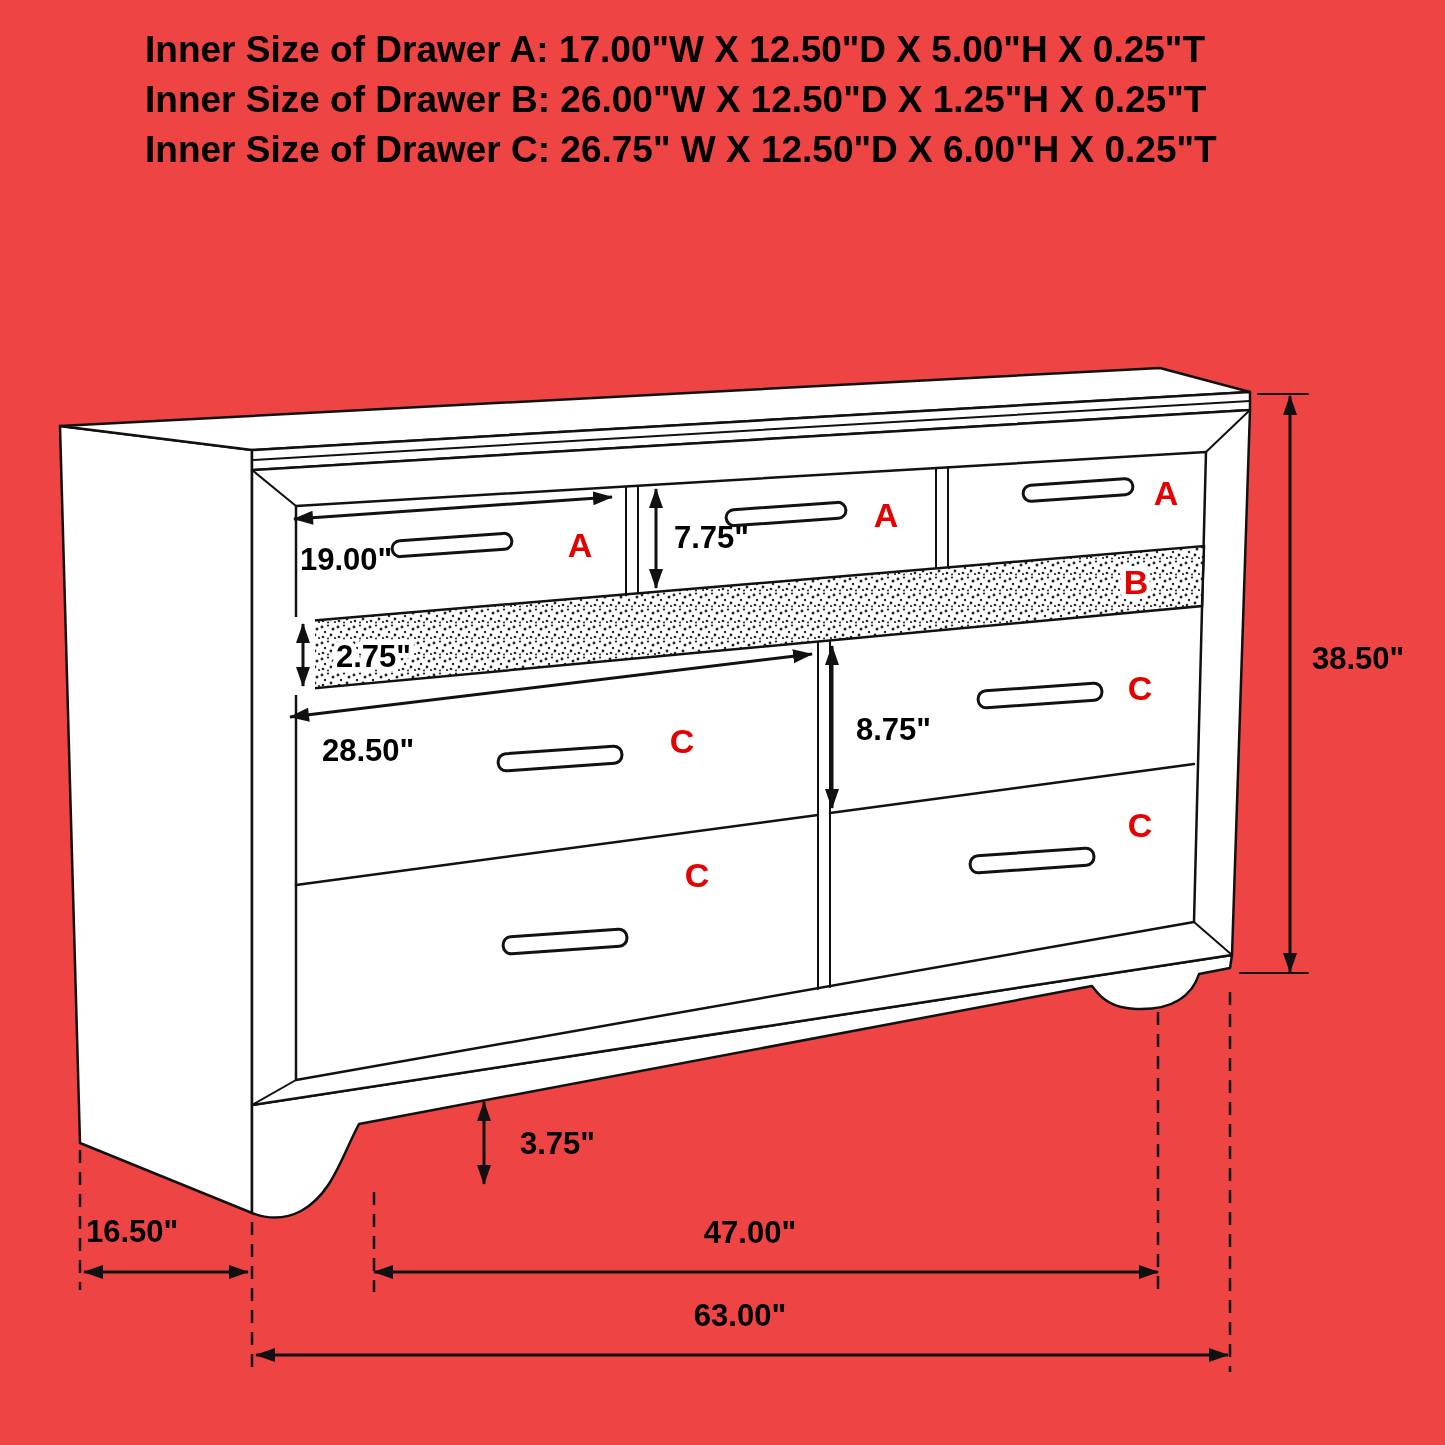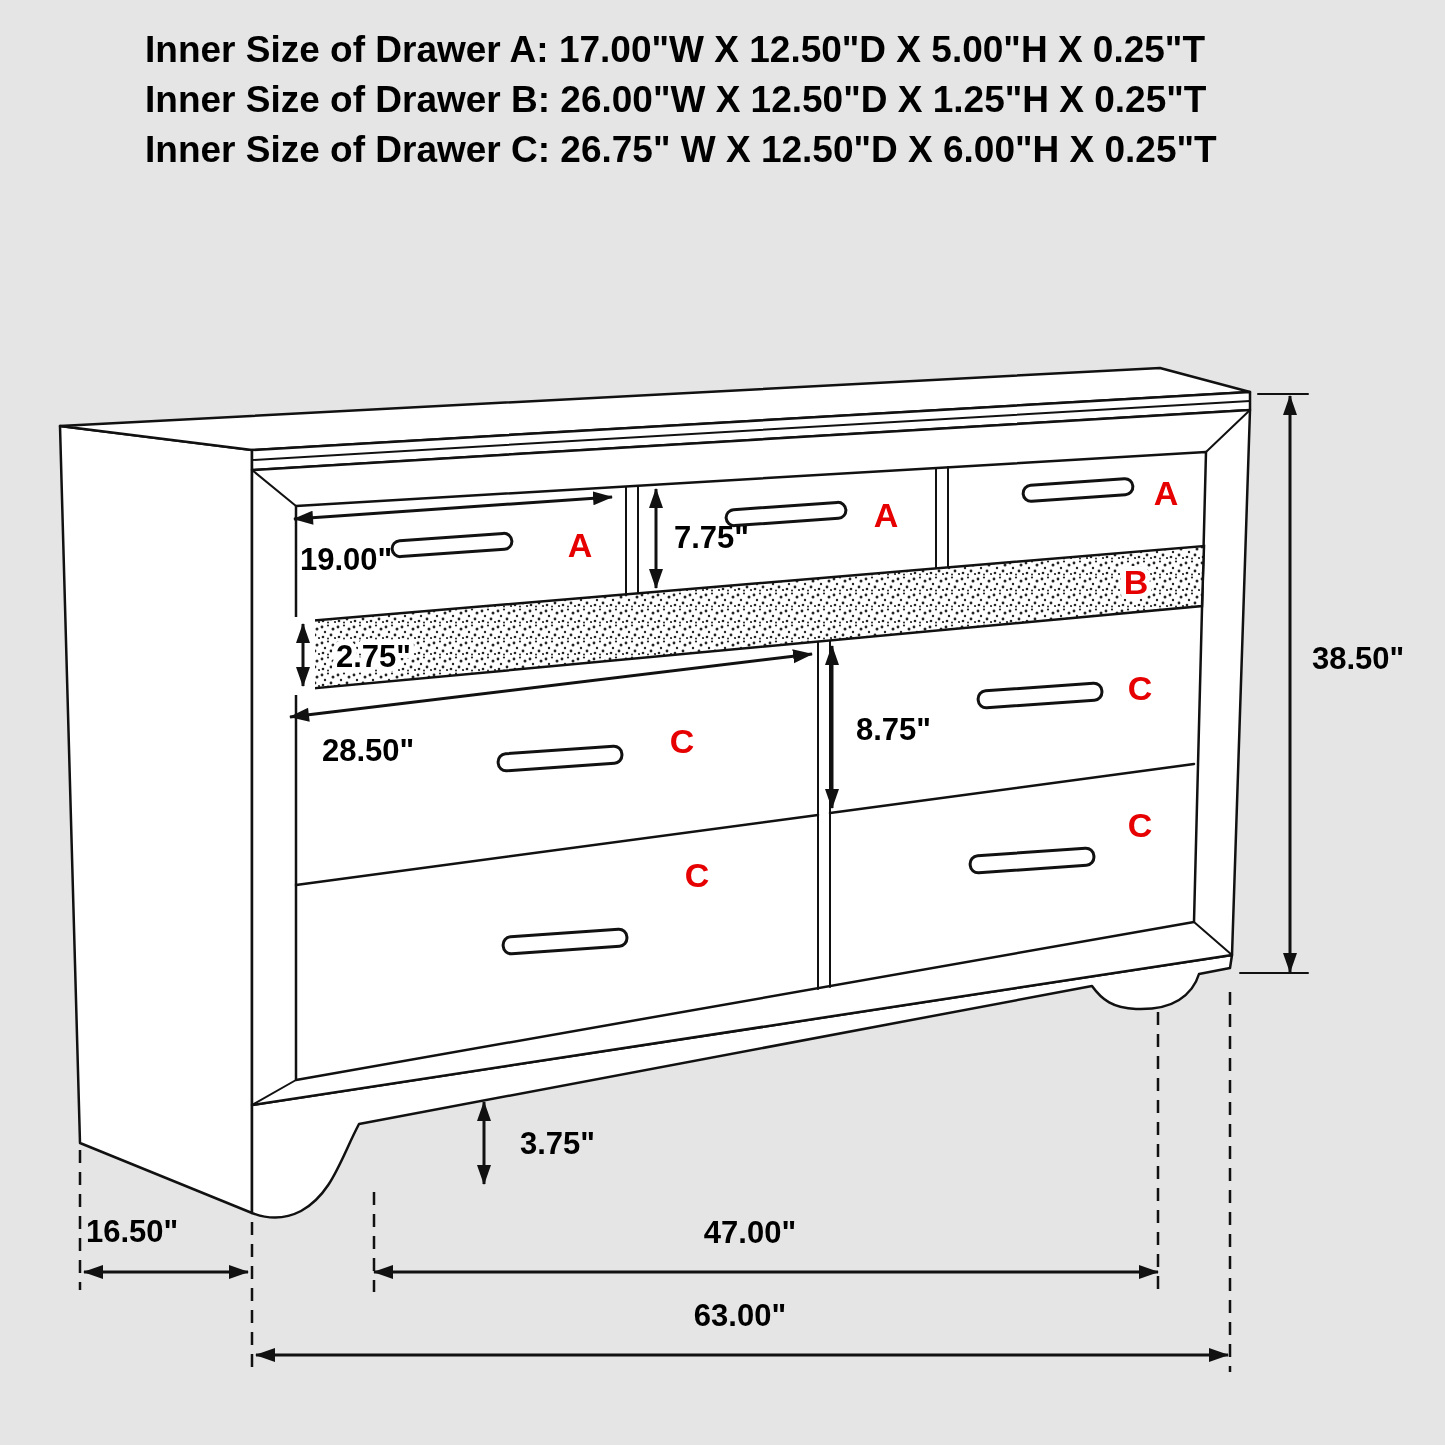--- a/index.html
+++ b/index.html
@@ -1,16 +1,16 @@
 <!DOCTYPE html>
 <html><head>
 <meta charset="utf-8">
 <style>
   html,body{margin:0;padding:0;background:#ffffff;}
-  .stage{position:relative;width:1445px;height:1445px;background:#e5e5e5;overflow:hidden;}
+  .stage{position:relative;width:1445px;height:1445px;background:#ef4444;overflow:hidden;}
   svg{display:block;}
   .struct{stroke:#111111;stroke-width:2.5;fill:none;stroke-linejoin:round;stroke-linecap:round;}
   .structfill{stroke:#111111;stroke-width:2.5;fill:#ffffff;stroke-linejoin:round;}
   .thin{stroke:#111111;stroke-width:2;fill:none;stroke-linecap:round;}
   .dim{stroke:#111111;stroke-width:3;fill:none;}
   .dash{stroke:#111111;stroke-width:2.5;fill:none;stroke-dasharray:13 9;}
   .hdr{font:700 37px "Liberation Sans", sans-serif;fill:#000000;}
   .dimlbl{font:700 31px "Liberation Sans", sans-serif;fill:#000000;}
   .redlbl{font:700 34px "Liberation Sans", sans-serif;fill:#e60000;text-anchor:middle;}
   .halo{paint-order:stroke;stroke:#ffffff;stroke-width:10px;stroke-linejoin:round;}

